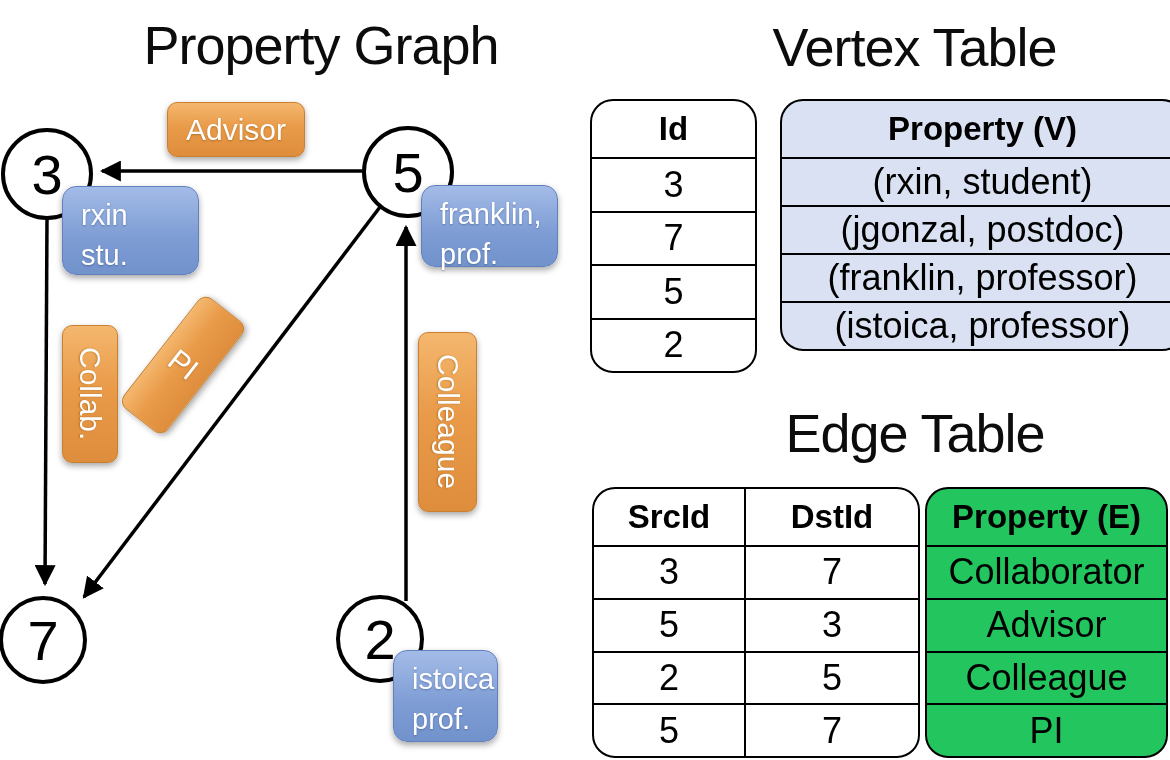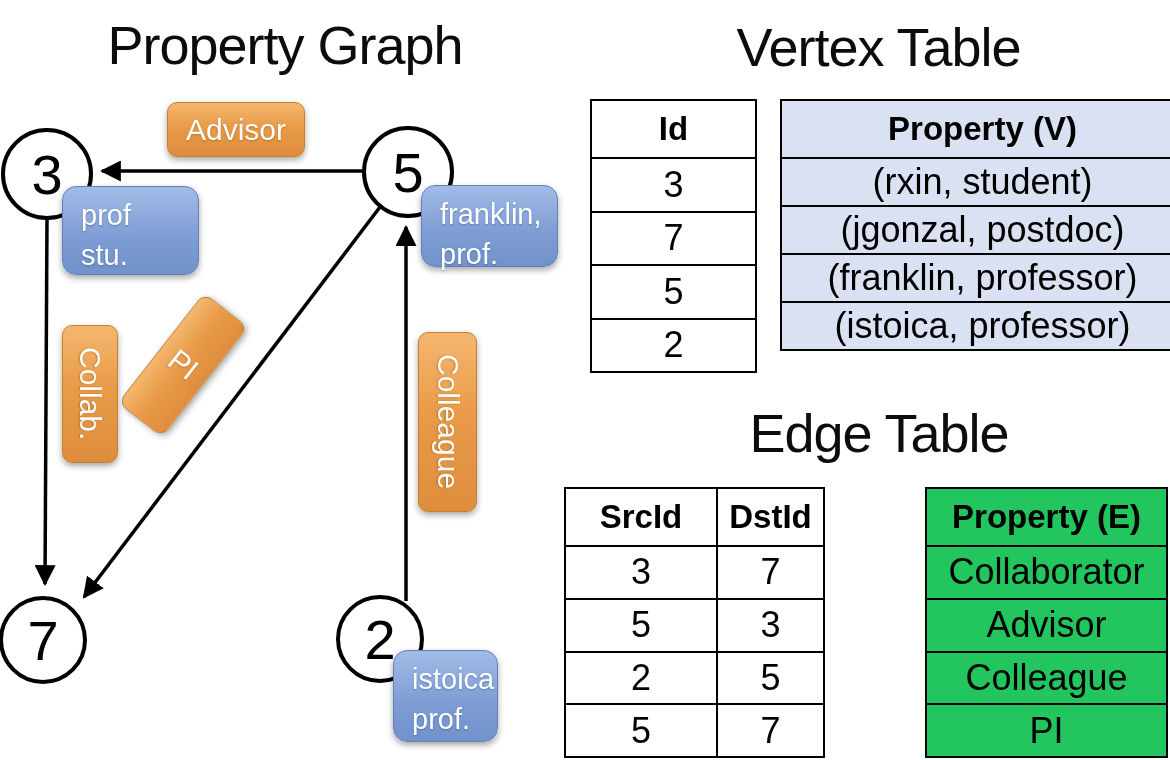--- a/index.html
+++ b/index.html
@@ -1,21 +1,21 @@
 <!DOCTYPE html>
 <html><head>
 <meta charset="utf-8">
 <style>
   html,body { margin:0; padding:0; background:#fff; }
   #stage {
     position:relative; width:1170px; height:760px; overflow:hidden;
     background:#ffffff; font-family:"Liberation Sans","DejaVu Sans",sans-serif;
     color:#000;
   }
-  .abs { position:absolute; }
+  .abs { position:absolute;margin-left:36px; }
   
   .big-title {
     font-size:54px; font-weight:300; letter-spacing:-1px; color:#0c0c0c;
     text-align:center; white-space:nowrap;
   }
   
   #edges-svg { position:absolute; left:0; top:0; z-index:1; }
   .node-circle {
     position:absolute; z-index:2; background:#fff; border:4px solid #000;
     border-radius:50%; display:flex; align-items:center; justify-content:center;
@@ -38,21 +38,21 @@
     border:1px solid #6380be; box-shadow:0 3px 6px rgba(0,0,0,0.35);
     color:#fff; text-shadow:0 1px 2px rgba(20,40,90,0.35);
     font-size:29px; line-height:1.38; padding:8px 10px 0 18px;
     box-sizing:border-box;
   }
   
   .subtable {
     position:absolute; border:2.5px solid #000; box-sizing:border-box;
     display:grid; background:#fff;
   }
-  .rows5 { grid-template-rows:56px 1fr 1fr 1fr 1fr; }
+  .rows5 { grid-template-rows:56px 1fr 1fr 1fr 1fr;border-radius:23px; }
   .trow { border-top:2.5px solid #000; display:grid; }
   .trow:first-child { border-top:none; }
   .cols2 { grid-template-columns:150px 1fr; }
   .cols1 { grid-template-columns:1fr; }
   .cell {
     display:flex; align-items:center; justify-content:center;
     font-size:36px; font-weight:300; white-space:nowrap;
   }
   .cell.head { font-weight:700; font-size:33px; }
   .cell + .cell { border-left:2.5px solid #000; }
@@ -100,21 +100,21 @@
     <span>5</span>
   </div>
   <div class="node-circle" style="left:-1px;top:596px;width:88px;height:88px;">
     <span>7</span>
   </div>
   <div class="node-circle" style="left:336px;top:595px;width:88px;height:88px;">
     <span>2</span>
   </div>
 
   <div class="prop-box" style="left:62px;top:186px;width:137px;height:89px;">
-    <div>prof</div>
+    <div>rxin</div>
     <div>stu.</div>
   </div>
   <div class="prop-box" style="left:421px;top:185px;width:137px;height:82px;">
     <div>franklin,</div>
     <div>prof.</div>
   </div>
   <div class="prop-box" style="left:393px;top:650px;width:105px;height:92px;">
     <div>istoica</div>
     <div>prof.</div>
   </div>
@@ -156,21 +156,21 @@
       </div>
     <div class="trow cols1">
         <div class="cell">(istoica, professor)</div>
       </div>
   </div>
 
   <div class="abs" style="left:590px;top:402px;width:578px;">
     <div class="big-title">Edge Table</div>
   </div>
 
-  <div class="subtable rows5" style="left:564px;top:487px;width:261px;height:271px;">
+  <div class="subtable rows5" style="left:592px;top:487px;width:328px;height:271px;">
     <div class="trow cols2">
       <div class="cell head">SrcId</div>
       <div class="cell head">DstId</div>
     </div>
     <div class="trow cols2">
       <div class="cell">3</div>
       <div class="cell">7</div>
     </div>
     <div class="trow cols2">
       <div class="cell">5</div>

